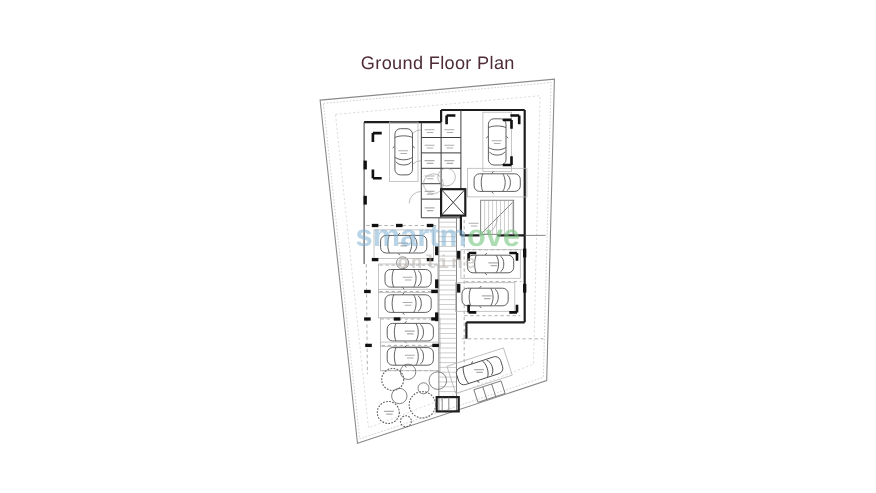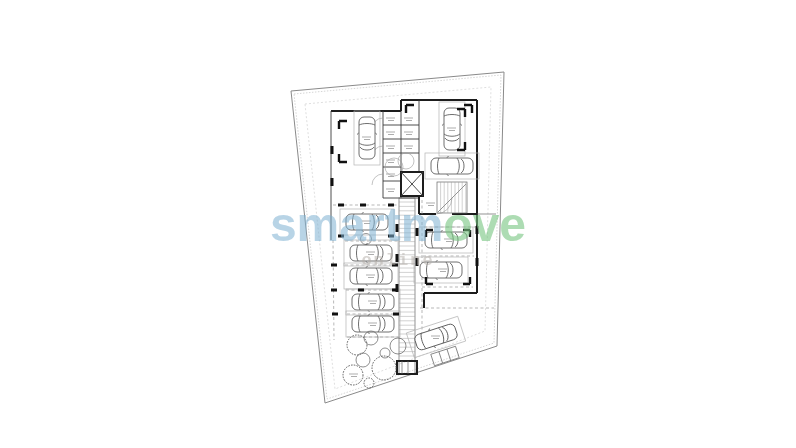--- a/index.html
+++ b/index.html
@@ -1,21 +1,21 @@
 <!DOCTYPE html>
 <html style="--c-title: #4d2b38; --c-wm-blue: rgba(125,177,210,0.55); --c-wm-green: rgba(118,196,128,0.60); --c-wm-sub: rgba(178,172,166,0.50); --c-paper: #ffffff; --c-boundary: #8a8a8a; --c-wall: #1d1d1d; --c-stall: #b4b4b4; --c-tree: #5f5f5f;"><head>
 <meta charset="utf-8">
 <style>
   html,body{margin:0;padding:0;background:#ffffff;font-family:"Liberation Sans", sans-serif;}
   .stage{position:relative;width:796px;height:448px;margin:0 auto;background:var(--c-paper,#fff);overflow:hidden;}
   .title{position:absolute;top:49px;left:0;right:0;text-align:center;
          font-size:16.5px;font-weight:500;letter-spacing:.3px;color:var(--c-title,#4d2b38);}
   .plan-svg{position:absolute;left:0;top:0;}
   .watermark{position:absolute;top:201px;left:0;right:0;text-align:center;line-height:1;pointer-events:none;}
-  .wm-main{font-size:48px;font-weight:bold;letter-spacing:0;}
+  .wm-main{font-size:28px;font-weight:bold;letter-spacing:0;}
   .wm-p1{color:var(--c-wm-blue,rgba(128,178,210,.55));}
   .wm-p2{color:var(--c-wm-green,rgba(120,196,130,.6));}
   .wm-sub{font-size:17px;font-weight:bold;margin-top:3px;letter-spacing:2px;color:var(--c-wm-sub,rgba(175,170,165,.5));font-family:Liberation Mono, monospace;}
 
   
   .boundary{fill:none;stroke:var(--c-boundary,#8a8a8a);stroke-width:1;}
   .boundary-inner{fill:none;stroke:#ababab;stroke-width:.5;stroke-dasharray:1.5 1.5;}
   .setback{fill:none;stroke:#c9c9c9;stroke-width:.6;stroke-dasharray:2 2;}
   .wall{fill:none;stroke:var(--c-wall,#1d1d1d);stroke-width:2;}
   .wall-thin{fill:none;stroke:#3a3a3a;stroke-width:.9;}
@@ -29,20 +29,21 @@
   .bracket{fill:none;stroke:#111;stroke-width:2.4;}
   .mark{stroke:#adadad;stroke-width:1;}
   .tree-plain{fill:none;stroke:var(--c-tree,#5f5f5f);stroke-width:.7;}
   .tree-spiky{fill:none;stroke:var(--c-tree,#5f5f5f);stroke-width:1;stroke-dasharray:1.6 1.2;}
 </style>
 </head>
 <body>
 
 <div class="stage">
 
+  <div class="title">Ground Floor Plan</div>
 
   <svg class="plan-svg" width="796" height="448" viewBox="0 0 796 448">
     <defs>
       <g id="car-proto" class="car">
         <rect x="-21" y="-8" width="42" height="16" rx="5"></rect>
         <path d="M -13,-8 C -15,-4 -15,4 -13,8"></path>
         <path d="M 5,-8 C 8,-4 8,4 5,8"></path>
         <path d="M 9,-7 C 13,-5 13,5 9,7"></path>
         <line x1="-5" y1="-8.3" x2="-3.5" y2="-10"></line>
         <line x1="-5" y1="8.3" x2="-3.5" y2="10"></line>

